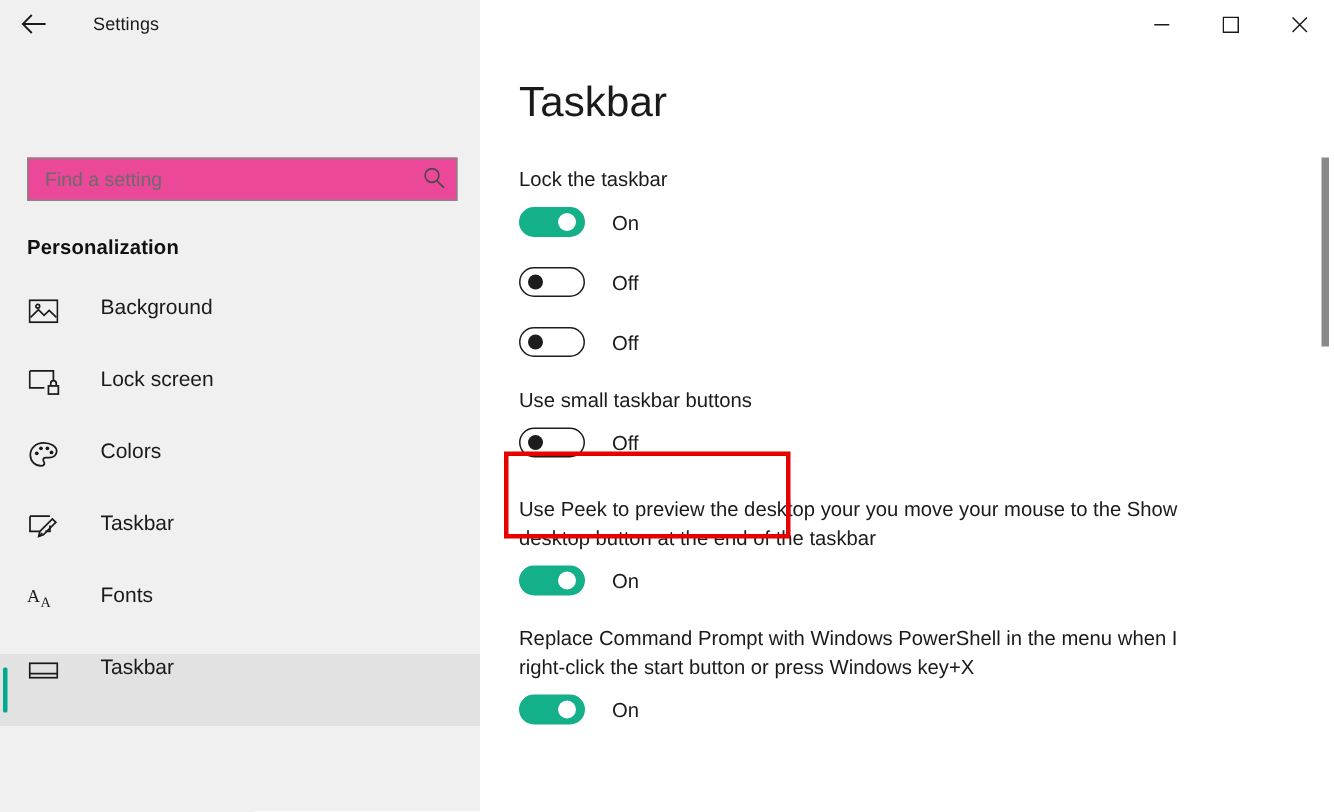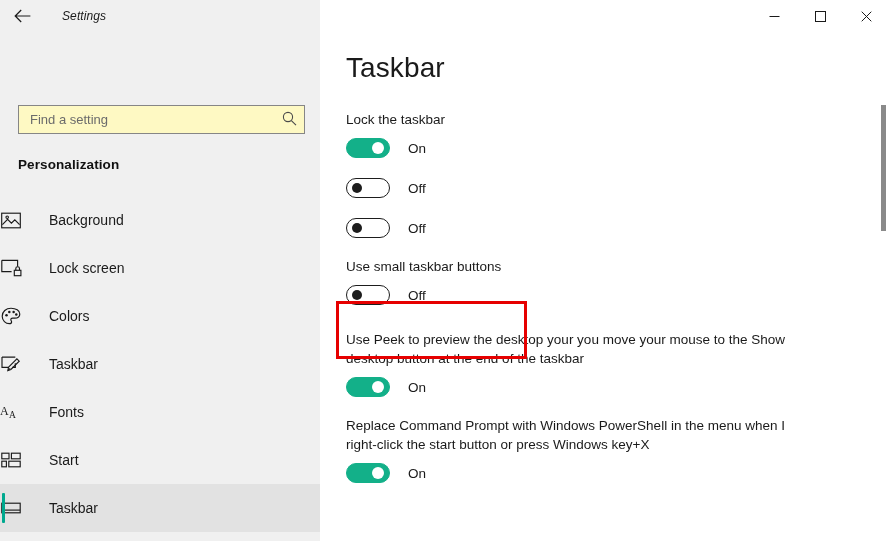--- a/index.html
+++ b/index.html
@@ -27,21 +27,20 @@
   }
 
   
   .titlebar {
     position: absolute;
     top: 0; left: 0;
     width: 889px;
     height: 32px;
     background: transparent;
     z-index: 40;
-    font-style: italic;
   }
   .titlebar-left {
     position: absolute;
     top: 0; left: 0;
     height: 32px;
     display: flex;
     align-items: center;
   }
   .back-btn {
     width: 44px;
@@ -113,21 +112,21 @@
   .search-wrap {
     position: absolute;
     top: 105px; left: 18px;
     width: 287px;
     height: 29px;
   }
   .search-box {
     position: relative;
     width: 287px;
     height: 29px;
-    background: #fef9c3;
+    background: #ec4899;
     border: 1px solid #868686;
     display: flex;
     align-items: flex-start;
   }
   .search-input {
     flex: 1;
     height: 27px;
     border: none;
     outline: none;
     background: transparent;
@@ -160,21 +159,22 @@
   .navlist {
     position: absolute;
     top: 196px; left: 0;
     width: 320px;
   }
   .navitem {
     position: relative;
     width: 320px;
     height: 48px;
     display: flex;
-    align-items: center;
+    align-items: flex-start;
+    padding-left: 18px;
     cursor: default;
   }
   .navitem.selected { background: #e2e2e2; }
   .navitem .accent {
     position: absolute;
     left: 2px;
     top: 9px;
     width: 3px;
     height: 30px;
     background: #00a98f;
@@ -423,32 +423,20 @@
 
         <span class="nav-icon">
           <svg width="22" height="18" viewBox="0 0 22 18">
             <text x="0" y="11.5" font-family="Liberation Serif, serif" font-size="12" fill="#1a1a1a">A</text>
             <text x="9" y="14.6" font-family="Liberation Serif, serif" font-size="9.5" fill="#1a1a1a">A</text>
           </svg>
         </span>
         <span class="nav-label">Fonts</span>
       </div>
 
-      <div class="navitem">
-
-        <span class="nav-icon">
-          <svg width="20" height="16" viewBox="0 0 20 16">
-            <rect x="0.8" y="1.2" width="7.2" height="5.6" fill="none" stroke="#1a1a1a" stroke-width="1.15"></rect>
-            <rect x="10.4" y="1.2" width="8.8" height="5.6" fill="none" stroke="#1a1a1a" stroke-width="1.15"></rect>
-            <rect x="0.8" y="9.2" width="4.6" height="5.6" fill="none" stroke="#1a1a1a" stroke-width="1.15"></rect>
-            <rect x="7.8" y="9.2" width="11.4" height="5.6" fill="none" stroke="#1a1a1a" stroke-width="1.15"></rect>
-          </svg>
-        </span>
-        <span class="nav-label">Start</span>
-      </div>
 
       <div class="navitem selected">
         <span class="accent"></span>
         <span class="nav-icon">
           <svg width="20" height="14" viewBox="0 0 20 14">
             <rect x="0.8" y="2.2" width="18.4" height="9.6" fill="none" stroke="#1a1a1a" stroke-width="1.15"></rect>
             <path d="M0.9 9.1 H19.1" stroke="#1a1a1a" stroke-width="1.15"></path>
           </svg>
         </span>
         <span class="nav-label">Taskbar</span>

